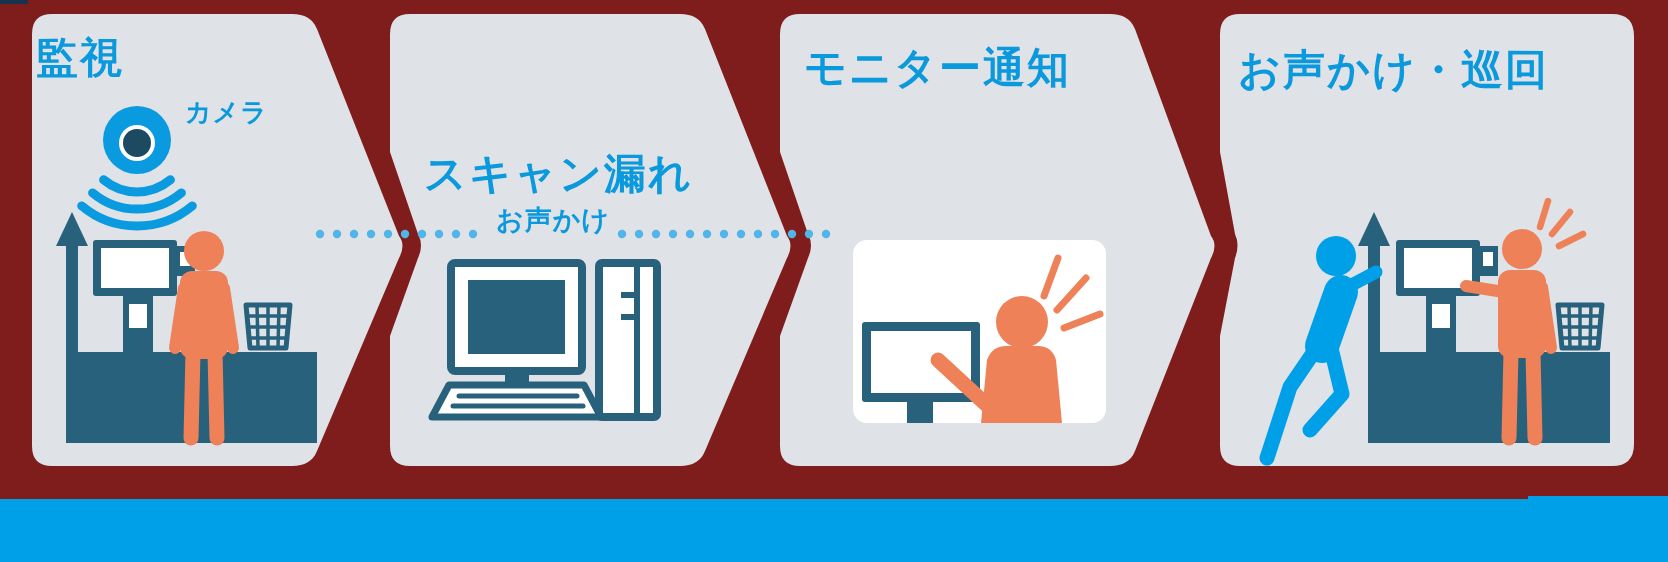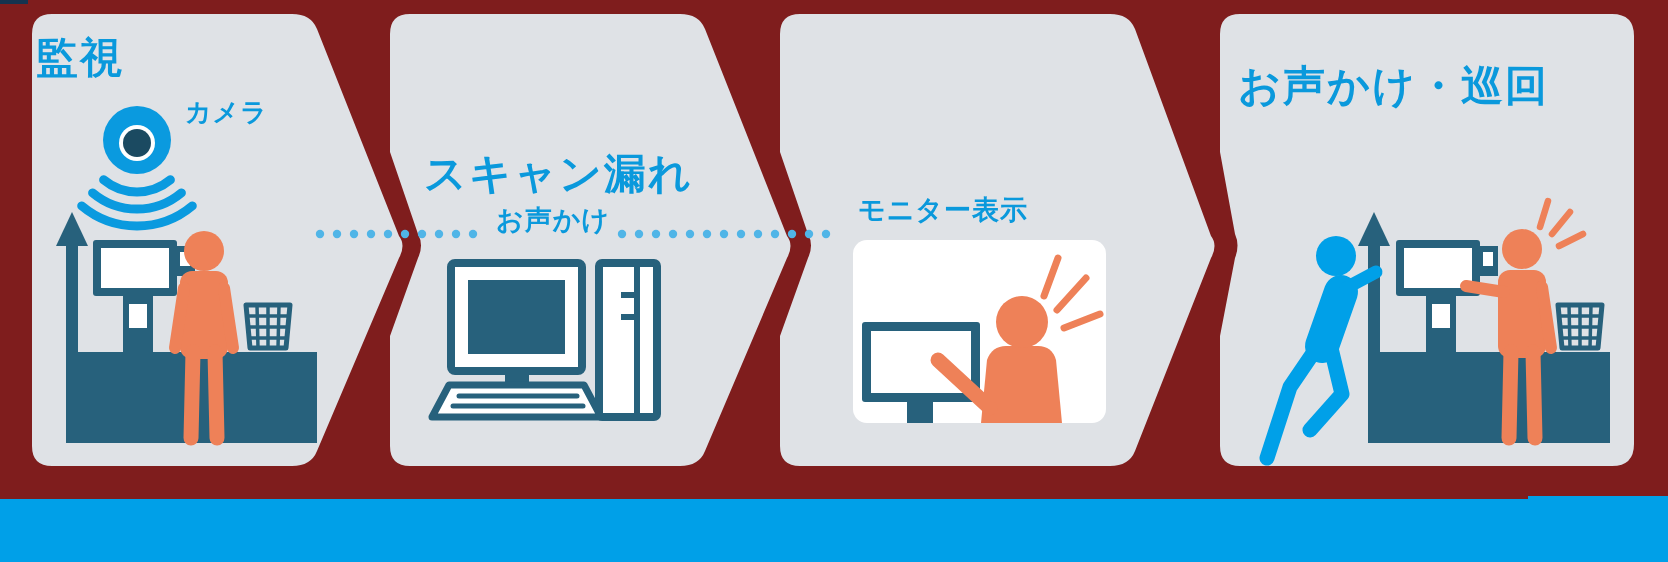--- a/index.html
+++ b/index.html
@@ -200,21 +200,21 @@
       <rect x="1528" y="496" width="140" height="66" fill="#00a0e8"></rect>
     </g>
   </svg>
 
   <div class="step-title" style="left:36px;top:30px;">監視</div>
 
   <div class="step-title" style="left:424px;top:34px;">
     <div>スキャン漏れ</div>
   </div>
 
-
-  <div class="step-title" style="left:1238px;top:58px;">お声かけ・巡回</div>
+  <div class="step-title" style="left:804px;top:40px;">モニター通知</div>
+
+  <div class="step-title" style="left:1238px;top:42px;">お声かけ・巡回</div>
 
   <div class="step-annotation" style="left:185px;top:95px;font-family:Liberation Serif, serif;">カメラ</div>
 
   <div class="step-annotation" style="left:496px;top:202px;font-size:27px;">お声かけ</div>
 
-  <div class="step-annotation" style="left:858px;top:192px;font-size:27px;">モニター表示</div>
 </div>
 
 </body></html>

